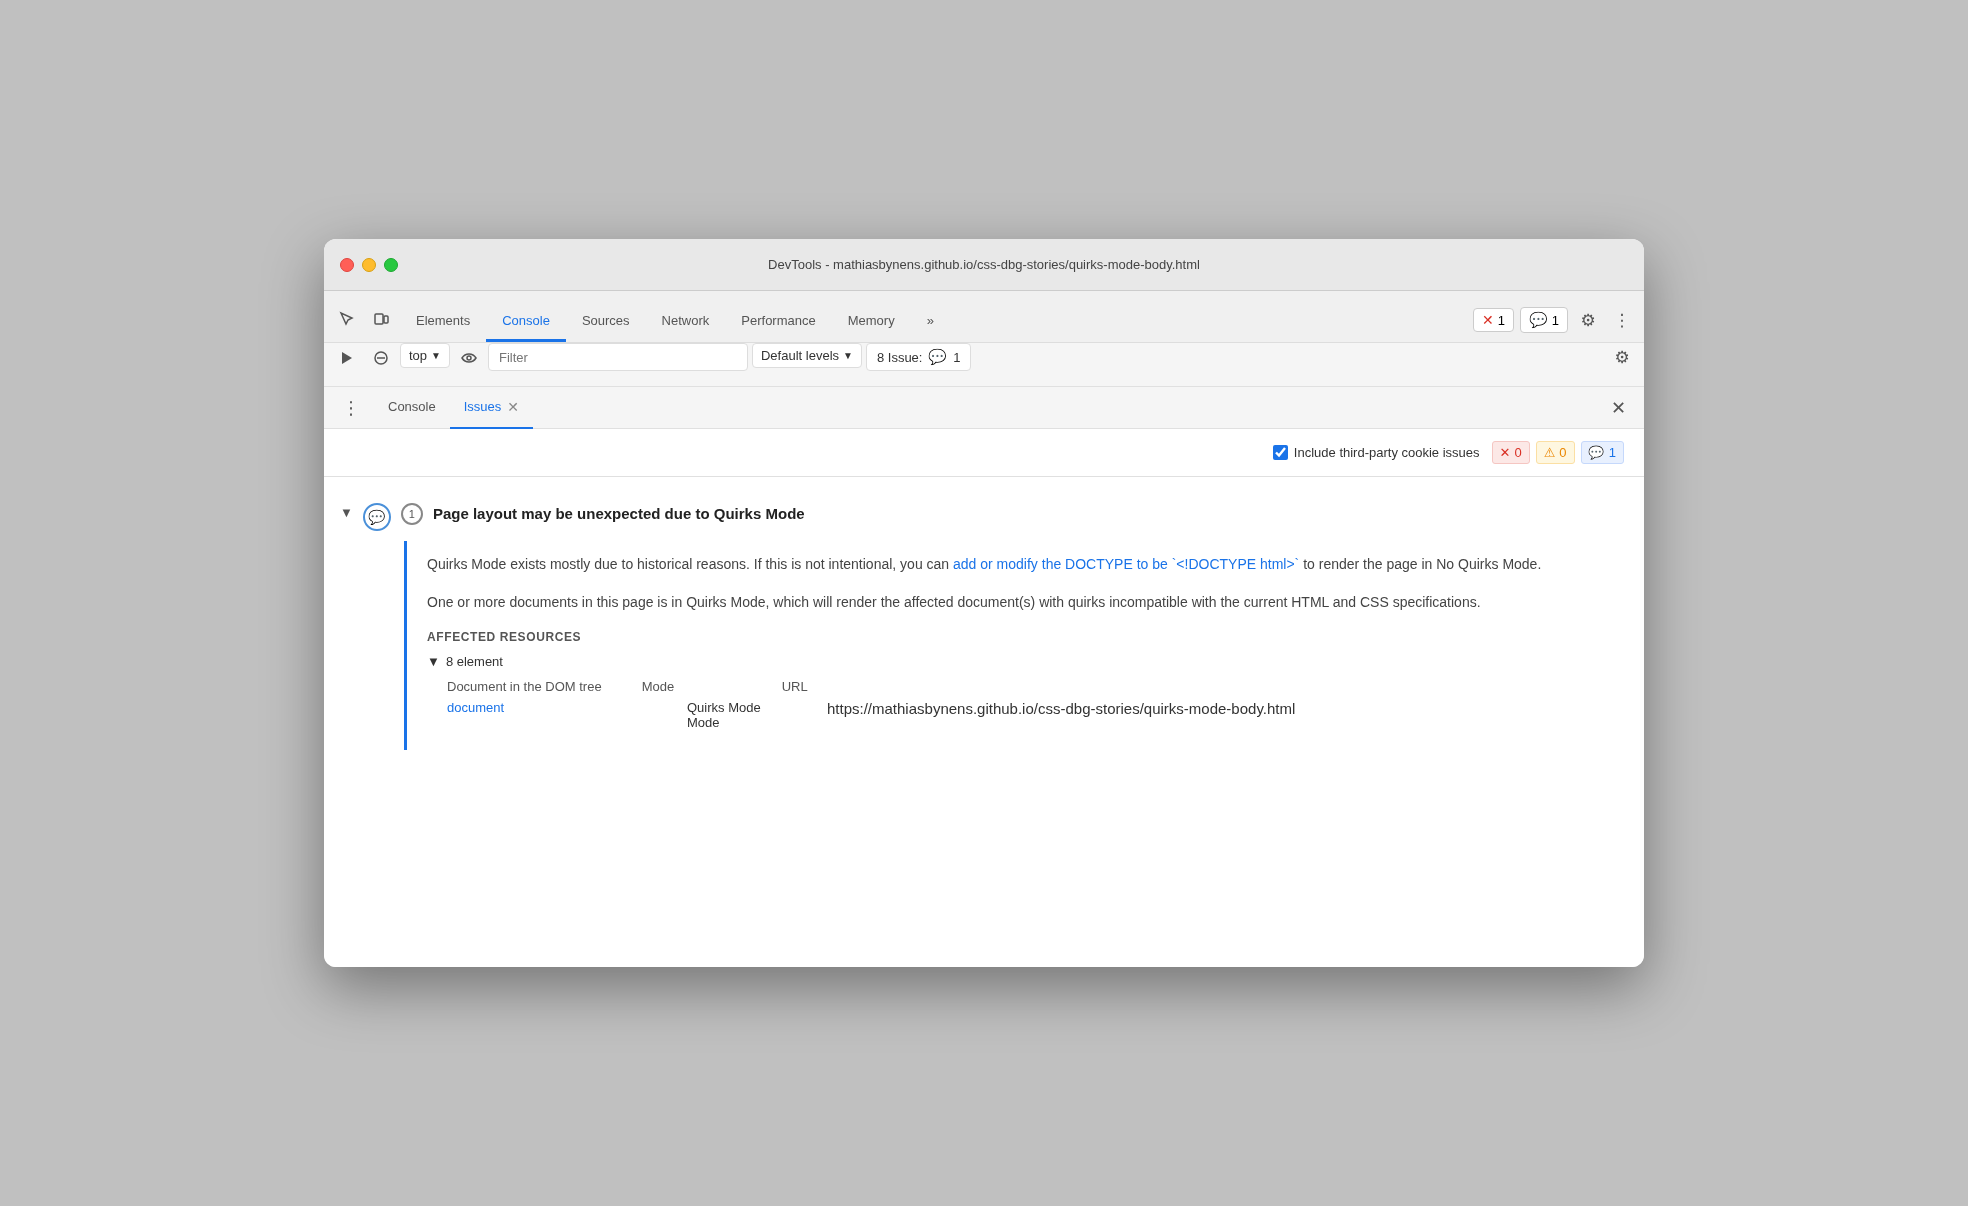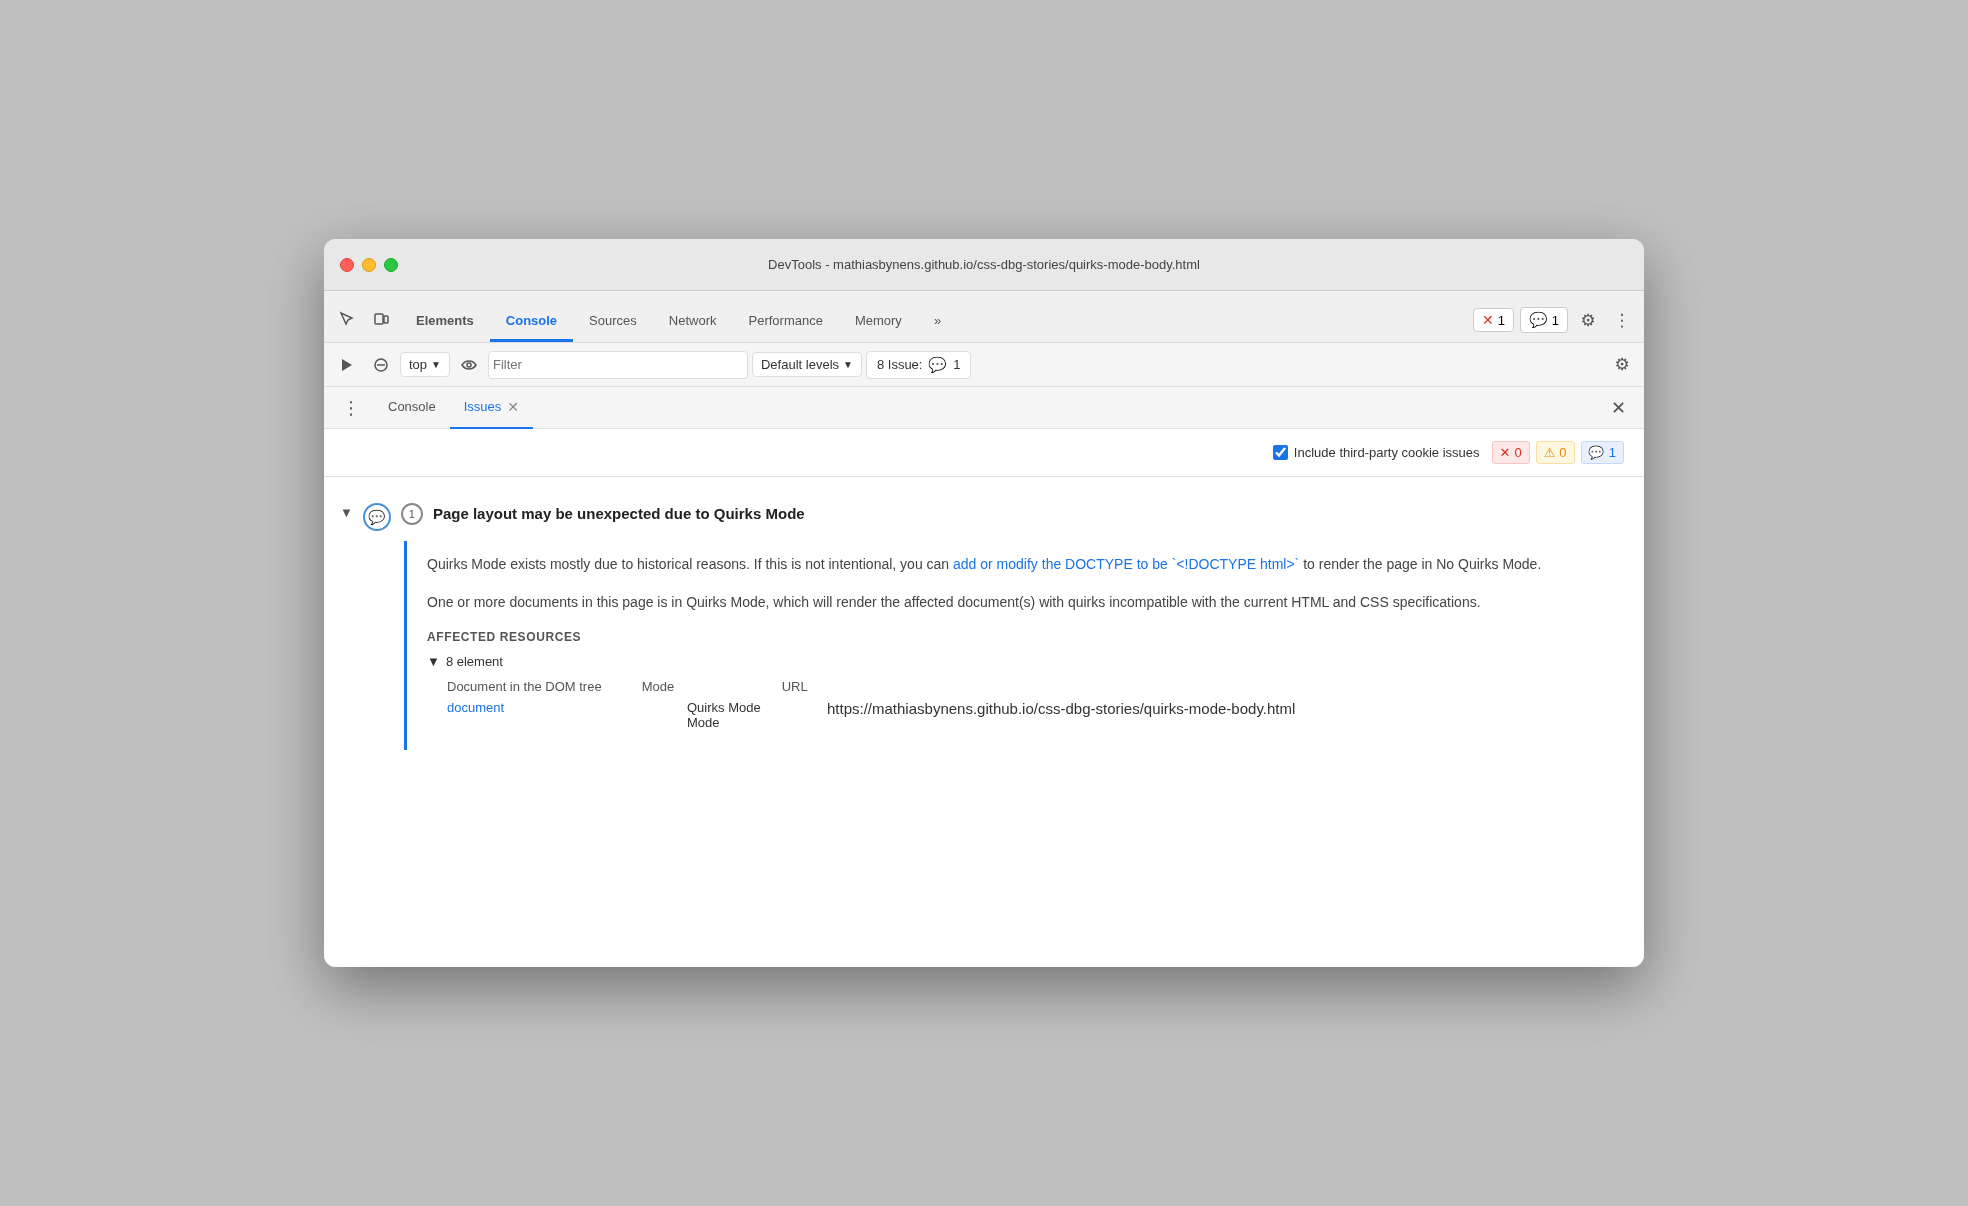--- a/index.html
+++ b/index.html
@@ -83,21 +83,21 @@
       cursor: pointer;
       border-bottom: 3px solid transparent;
       white-space: nowrap;
       height: 40px;
       display: flex;
       align-items: center;
     }
     .tab.active {
       color: #1a73e8;
       border-bottom: 3px solid #1a73e8;
-      font-weight: 700;
+      font-weight: 400;
     }
     .tab-bar-right {
       display: flex;
       align-items: center;
       gap: 6px;
       margin-left: auto;
       padding-bottom: 8px;
     }
     .badge-btn {
       display: flex;
@@ -128,21 +128,21 @@
       justify-content: center;
       cursor: pointer;
       color: #555;
       font-size: 17px;
     }
     
     .toolbar {
       background: #f5f5f5;
       height: 44px;
       display: flex;
-      align-items: center;
+      align-items: flex-start;
       padding: 0 8px;
       border-bottom: 1px solid #e0e0e0;
       gap: 4px;
     }
     .toolbar-btn {
       width: 30px;
       height: 30px;
       display: flex;
       align-items: center;
       justify-content: center;
@@ -160,21 +160,21 @@
       border-radius: 4px;
       background: white;
       cursor: pointer;
       font-size: 13px;
       color: #333;
     }
     .filter-input {
       flex: 1;
       max-width: 260px;
       height: 28px;
-      padding: 0 4px;
+      padding: 0 10px;
       border: 1px solid #ddd;
       border-radius: 4px;
       font-size: 13px;
       background: white;
       color: #333;
       outline: none;
     }
     .default-levels {
       display: flex;
       align-items: center;

